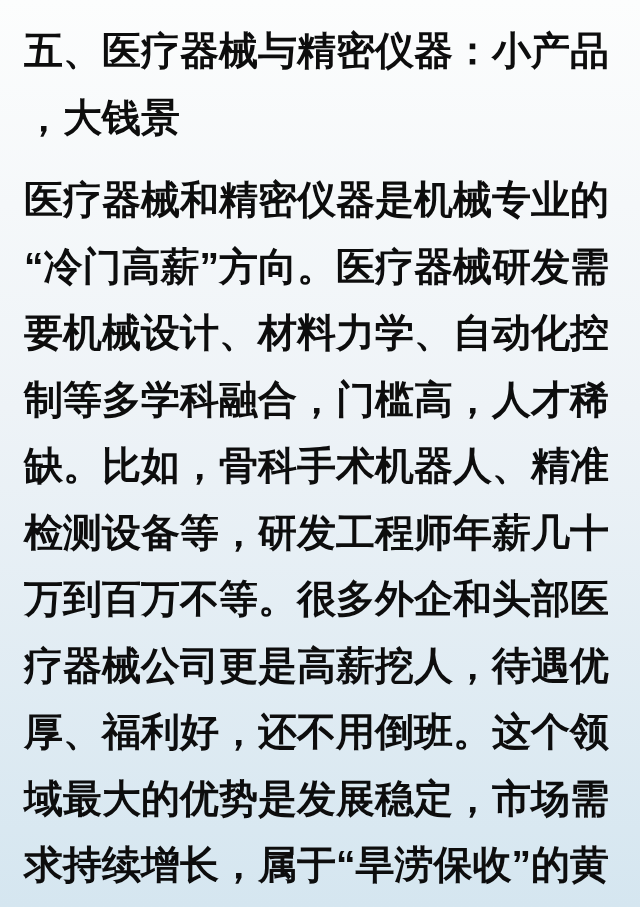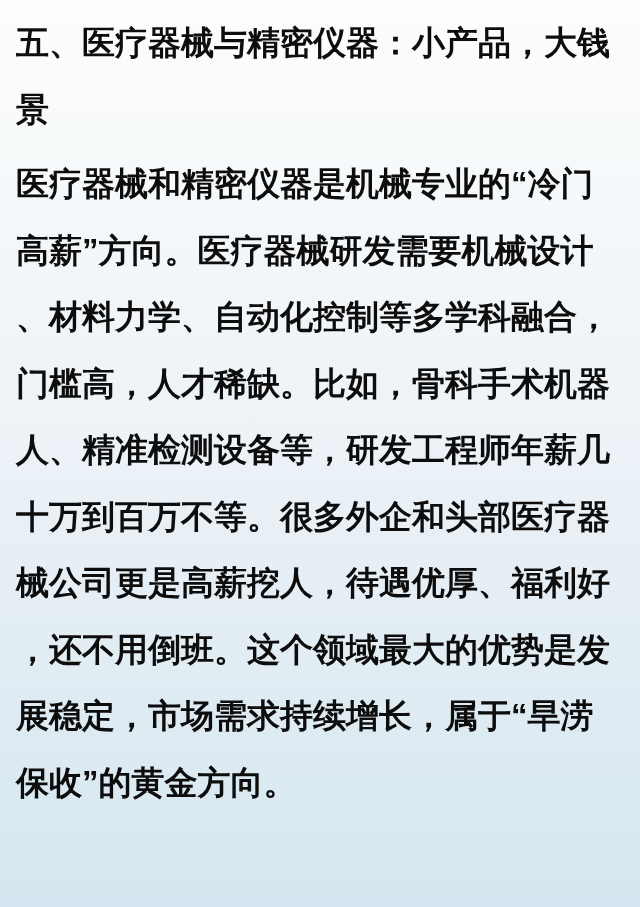--- a/index.html
+++ b/index.html
@@ -21,22 +21,22 @@
   }
   .article{
     box-sizing:border-box;
     width:640px;
     height:907px;
     padding:2px 8px 0 8px;
     color:var(--text-color);
   }
   .article-heading,
   .article-body{
-    margin:8px;
-    font-size:33px;
+    margin:16px;
+    font-size:39px;
     font-weight:700;
     line-height:66.5px;
     letter-spacing:0;
     word-break:break-all;
     line-break:anywhere;
     text-align:left;
   }
 </style>
 </head>
 <body>

